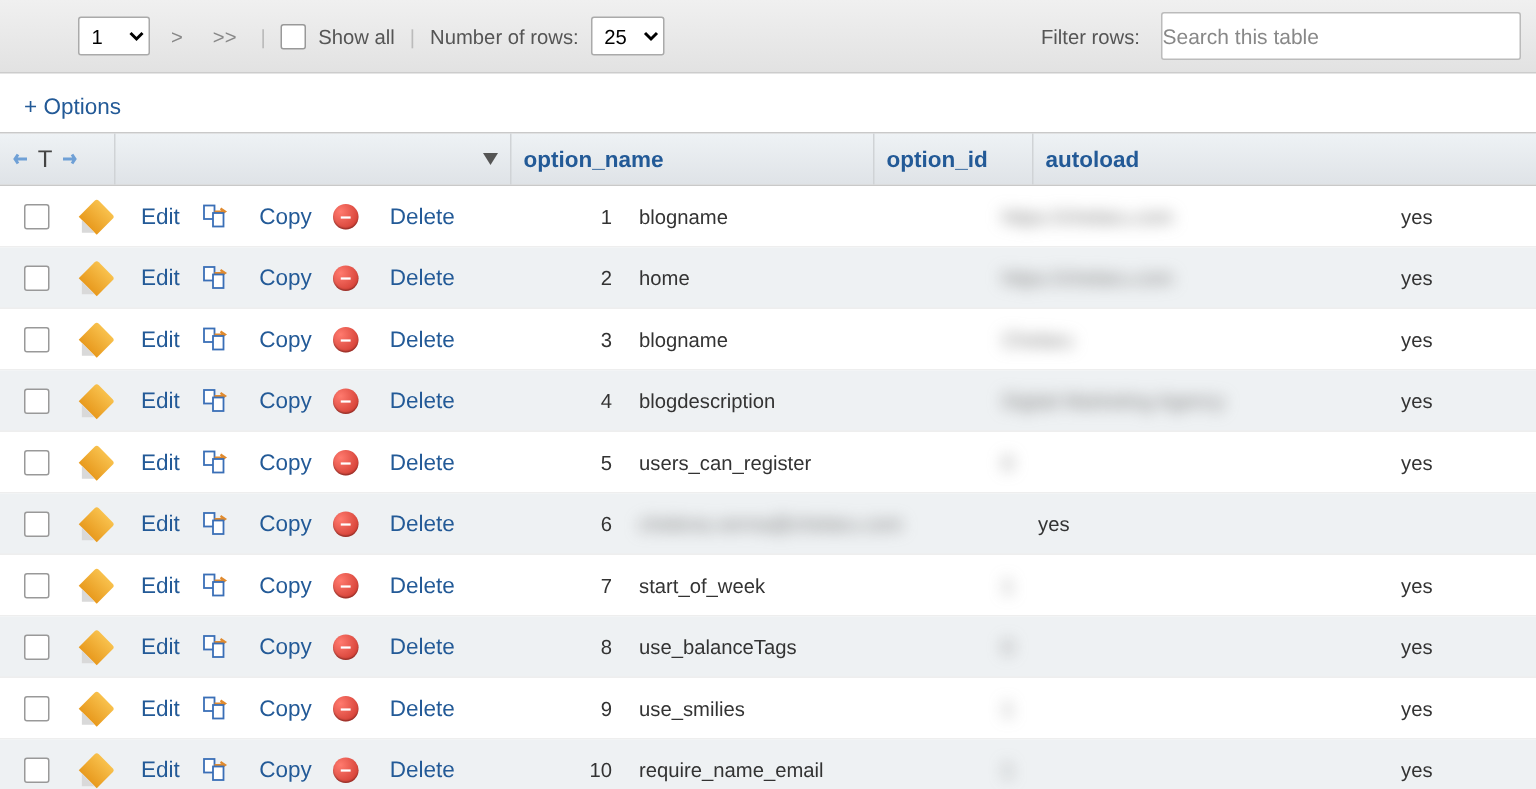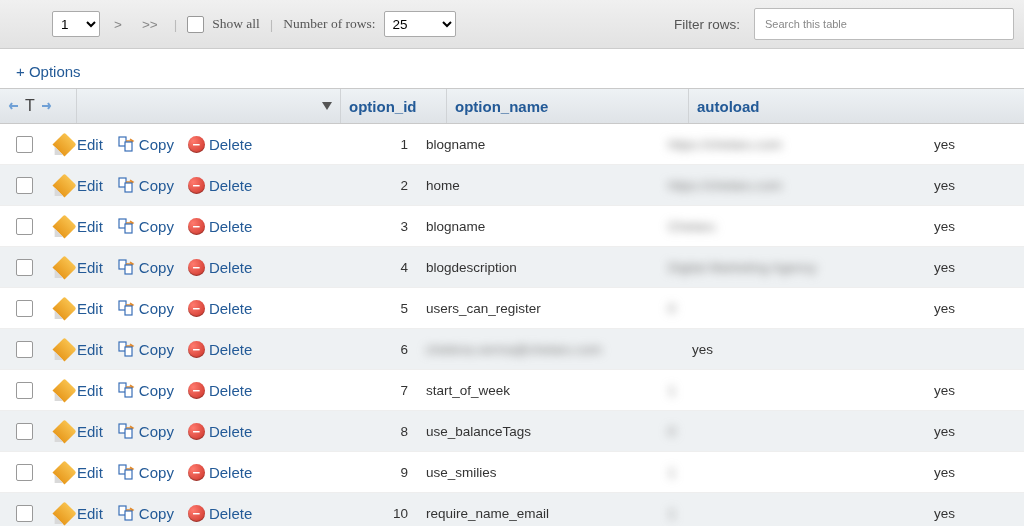--- a/index.html
+++ b/index.html
@@ -10,31 +10,31 @@
     display:flex;align-items:center;
     padding:0 10px 0 52px;
     color:#555;
     gap:8px;
   }
   .sel{
     border:1px solid #aaa;background:#fff;height:26px;border-radius:2px;
     font:inherit;padding:0 4px;
   }
   .sel.page{width:48px;}
-  .sel.rows{width:72px;}
+  .sel.rows{width:49px;}
   .pager-btn{
     color:#888;padding:0 6px;cursor:pointer;
   }
   .vdiv{color:#bbb;padding:0 2px;}
   .chk{width:15px;height:15px;border:1px solid #999;border-radius:2px;background:#fff;display:inline-block;vertical-align:middle;}
-  .toolbar .lbl{color:#555;font-family:Liberation Serif, serif;}
+  .toolbar .lbl{color:#555;}
   .filt-lbl{margin-left:auto;color:#555;padding-right:6px;}
   .search{
     flex:0 0 238px;height:30px;border:1px solid #bbb;border-radius:2px;
-    font:inherit;font-size:11px;color:#404040;padding:0 10px;background:#fff;
+    font:inherit;font-size:14px;color:#404040;padding:0 0;background:#fff;
   }
   .search::placeholder{color:#888;}
   .opts{
     padding:14px 4px 8px 4px;
     margin-left:12px;
   }
   .opts a{color:#235a97;font-size:15px;text-decoration:none;}
   
   .hdr{
     height:34px;
@@ -57,21 +57,21 @@
   .c-val{flex:0 0 266px;}
   .c-al {flex:1 1 auto;}
   
   .rows .row{
     display:flex;align-items:center;height:40px;border-bottom:1px solid #eee;
   }
   .rows .row.alt{background:#eef1f3;}
   .rows .cell{padding:0 8px;box-sizing:border-box;display:flex;align-items:center;}
   .rows .c-id{color:#333;}
   .action{
-    display:inline-flex;align-items:center;gap:4px;color:#235a97;font-size:15px;margin-right:14px;cursor:pointer;
+    display:inline-flex;align-items:center;gap:21px;color:#235a97;font-size:15px;margin-right:14px;cursor:pointer;
   }
   .action:last-child{margin-right:0;}
   .blur{filter:blur(5px);color:#777;user-select:none;}
   
   .ico-pencil{
     width:17px;height:17px;transform:rotate(45deg);
     background:linear-gradient(#f8c14d,#e89a1e);
     border-radius:2px 2px 0 0;
     position:relative;display:inline-block;
   }
@@ -119,22 +119,22 @@
       <svg width="60" height="18" viewBox="0 0 60 18">
         <path d="M10 9 L2 9 M4 6 L2 9 L4 12" stroke="#6fa0d6" stroke-width="2" fill="none"></path>
         <text x="22" y="14" font-size="16" fill="#444" text-anchor="middle">T</text>
         <path d="M34 9 L42 9 M40 6 L42 9 L40 12" stroke="#6fa0d6" stroke-width="2" fill="none"></path>
       </svg>
     </span>
   </div>
   <div class="cell c-act">
      <span class="sorttri"></span>
   </div>
+  <div class="cell c-nm">option_name</div>
   <div class="cell c-id" style="justify-content:flex-start">option_id</div>
-  <div class="cell c-nm">option_name</div>
   <div class="cell c-al">autoload</div>
 </div>
 
 <div class="rows" id="rows">
   <div class="row">
     <div class="cell c-chk">
       <span class="chk"></span>
     </div>
     <div class="cell c-act">
       <span class="action">

